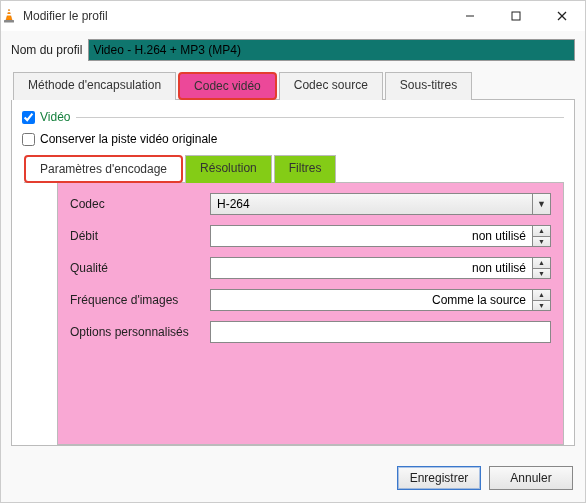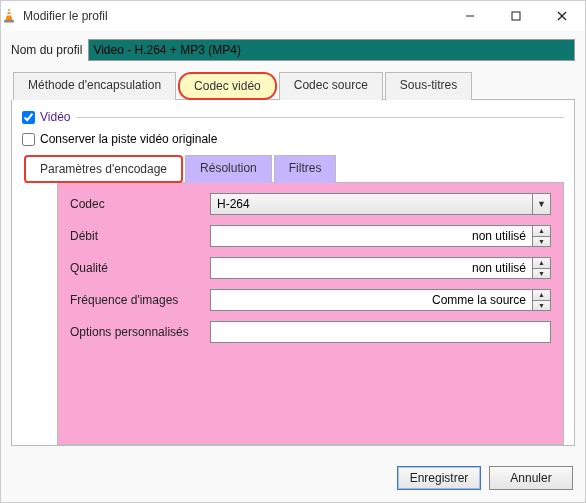--- a/index.html
+++ b/index.html
@@ -9,31 +9,31 @@
   .titlebar .icon { width: 16px; height: 16px; margin-right: 6px; }
   .titlebar .title { flex: 1; color: #333; font-size: 12px; }
   .winbtns { display: flex; height: 100%; }
   .winbtn { width: 46px; display: flex; align-items: center; justify-content: center; color: #222; }
   .content { flex: 1; display: flex; flex-direction: column; padding: 6px 10px 0 10px; }
   .row-profile { display: flex; align-items: center; margin-bottom: 10px; margin-top: 2px; }
   .row-profile label { margin-right: 6px; color: #222; }
   .row-profile input { flex: 1; height: 22px; border: 1px solid #999; padding: 2px 4px; background: #0f766e; }
   .outer-tabs { border-bottom: 1px solid #bbb; display: flex; gap: 0; margin-left: 2px; }
   .outer-tab { padding: 5px 14px; border: 1px solid #bbb; border-bottom: none; background: #f2f2f2; margin-right: 2px; border-radius: 0; position: relative; top: 1px; color: #333; }
-  .outer-tab.active { background: #fef9c3; border-bottom: 1px solid #fff; border-radius: 13px; }
+  .outer-tab.active { background: #ec4899; border-bottom: 1px solid #fff; }
   .highlight-red { border: 2px solid #e43d2f !important; border-radius: 4px; }
   .outer-panel { flex: 1; border: 1px solid #bbb; border-top: none; background: #fff; padding: 10px 10px 0 10px; display: flex; flex-direction: column; }
   .group-header { display: flex; align-items: center; margin-bottom: 8px; }
   .group-header input[type=checkbox] { margin: 0 5px 0 0; width: 13px; height: 13px; }
-  .group-header .lbl { color: #4c1d95; margin-right: 6px; }
+  .group-header .lbl { color: #15803d; margin-right: 6px; }
   .group-header .line { flex: 1; height: 1px; background: #ccc; }
   .chk-row { display: flex; align-items: center; margin: 0 0 8px 0; }
   .chk-row input[type=checkbox] { margin: 0 5px 0 0; width: 13px; height: 13px; }
   .inner-tabs { display: flex; border-bottom: 1px solid #bbb; margin-left: 2px; }
-  .inner-tab { padding: 5px 14px; border: 1px solid #bbb; border-bottom: none; background: #c4b5fd; margin-right: 2px; position: relative; top: 1px; color: #333; }
+  .inner-tab { padding: 5px 14px; border: 1px solid #bbb; border-bottom: none; background: #84cc16; margin-right: 2px; position: relative; top: 1px; color: #333; }
   .inner-tab.active { background: #fff; border-bottom: 1px solid #fff; }
   .inner-panel { flex: 1; border: 1px solid #bbb; border-top: none; background: #f9a8d4; padding: 10px 12px; margin-left: 35px; }
   .form-row { display: flex; align-items: center; margin-bottom: 10px; }
   .form-row .flabel { width: 140px; color: #222; }
   .form-row .fcontrol { flex: 1; }
   .select-wrap { display: flex; }
   .select-wrap .selbox { flex: 1; height: 22px; border: 1px solid #888; background: linear-gradient(#f7f7f7,#e6e6e6); padding: 2px 6px; display: flex; align-items: center; }
   .select-wrap .selbtn { width: 18px; height: 22px; border: 1px solid #888; border-left: none; background: linear-gradient(#f7f7f7,#e6e6e6); display: flex; align-items: center; justify-content: center; font-size: 9px; color: #333; }
   .spin-wrap { display: flex; }
   .spin-wrap input { flex: 1; height: 22px; border: 1px solid #888; padding: 6px 6px; text-align: right; background: #fff; }

